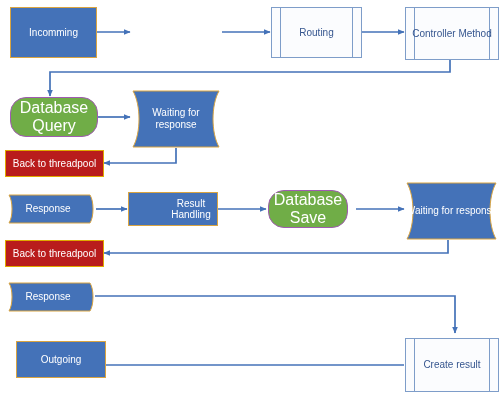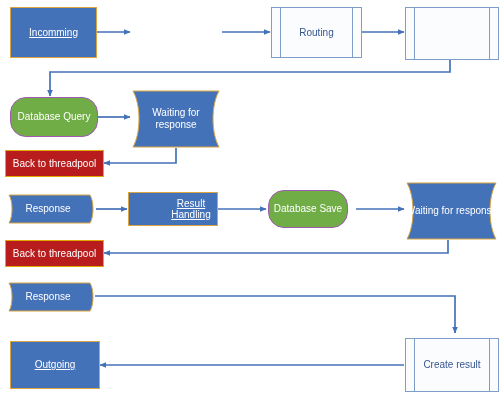--- a/index.html
+++ b/index.html
@@ -25,36 +25,35 @@
     z-index:4;
     padding:0 4px;
     pointer-events:none;
   }
   
   .blue-box{
     background:#4472B8;
     border:1px solid #D9A441;
     color:#ffffff;
     font-size:10px;
-    text-decoration:underline;
   }
   
   .orange-box{
     background:#b91c1c;
     border:1px solid #E0A800;
     color:#ffffff;
     font-size:10px;
   }
   
   .green-round{
     background:#70AD47;
     border:1px solid #A05CB0;
     border-radius:16px;
     color:#ffffff;
-    font-size:10px;
+    font-size:16px;
   }
   
   .predef{
     background:#FBFCFE;
     border:1px solid #7E9DC9;
     color:#36568F;
     font-size:10px;
   }
   .predef .bar{
     position:absolute;
@@ -128,20 +127,21 @@
 
   <div class="node predef" style="left:271px;top:7px;width:91px;height:51px;text-align:center;">
     <span class="bar l"></span>
     <span class="bar r"></span>
     <span class="lbl">Routing</span>
   </div>
 
   <div class="node predef" style="left:405px;top:7px;width:94px;height:53px;">
     <span class="bar l"></span>
     <span class="bar r"></span>
+    <span class="lbl">Controller Method</span>
   </div>
 
   <div class="node green-round" style="left:10px;top:97px;width:88px;height:40px;">
     <span class="lbl">Database Query</span>
   </div>
 
   <div class="svgshape" style="left:131px;top:90px;width:90px;height:58px;">
     <svg width="90" height="58" viewBox="0 0 90 58">
       <path d="M2,1 L88,1 C80,15 80,43 88,57 L2,57 C10,43 10,15 2,1 Z" fill="#4472B8" stroke="#D9A441" stroke-width="1"></path>
     </svg>
@@ -178,21 +178,21 @@
     <span class="lbl">Back to threadpool</span>
   </div>
 
   <div class="svgshape" style="left:8px;top:281px;width:90px;height:32px;">
     <svg width="90" height="32" viewBox="0 0 90 32">
       <path d="M1,2 C5,8 5,24 1,30 L82,30 C86,24 86,8 82,2 Z" fill="#4472B8" stroke="#D9A441" stroke-width="1"></path>
     </svg>
     <span class="lbl" style="right:10px;">Response</span>
   </div>
 
-  <div class="node blue-box" style="left:10px;top:341px;width:90px;height:48px;">
+  <div class="node blue-box" style="left:16px;top:341px;width:90px;height:37px;">
     <span class="lbl">Outgoing</span>
   </div>
 
   <div class="node predef" style="left:405px;top:338px;width:94px;height:54px;">
     <span class="bar l"></span>
     <span class="bar r"></span>
     <span class="lbl">Create result</span>
   </div>
 
 </div>

